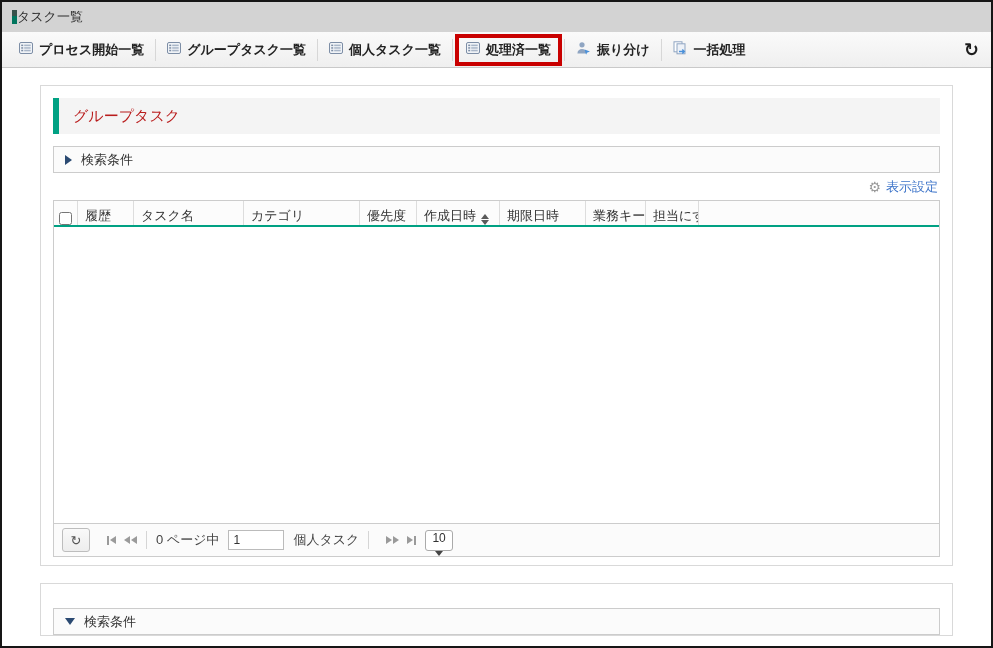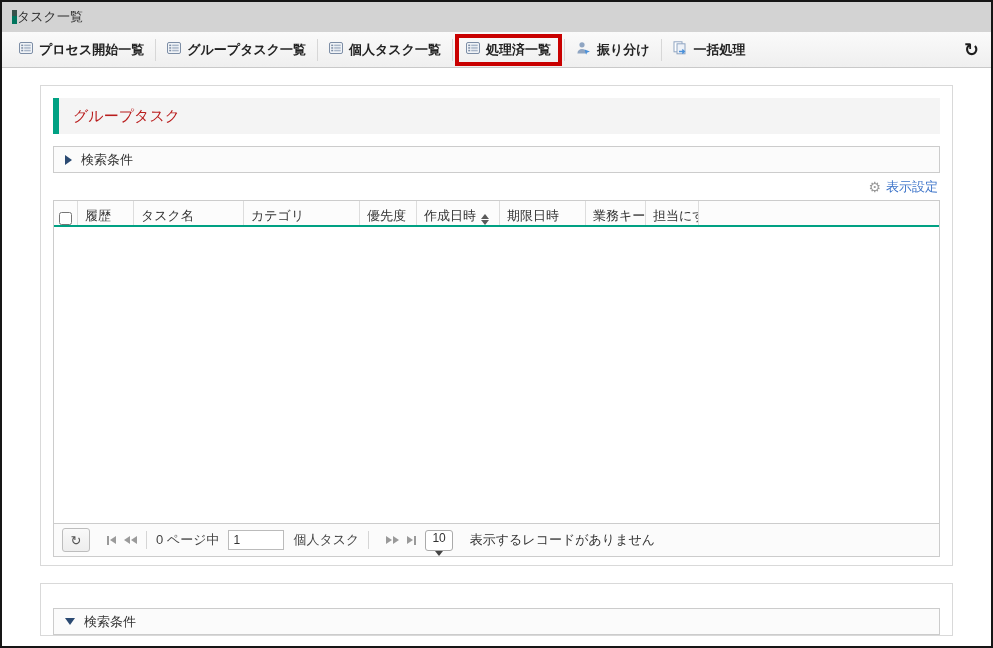--- a/index.html
+++ b/index.html
@@ -226,21 +226,20 @@
               </span>
             <span class="navbtn">
                 <span class="ntri-r"></span>
                 <span class="nbar"></span>
               </span>
           </span>
           <span class="size-select">
             <span>10</span>
             <span class="sel-caret"></span>
           </span>
-          <span class="empty-msg">表示するレコードがありません</span>
         </div>
       </div>
     </div>
 
     <div class="panel2">
       <div class="search-row">
         <span class="tri-down"></span>
         <span>検索条件</span>
       </div>
     </div>

